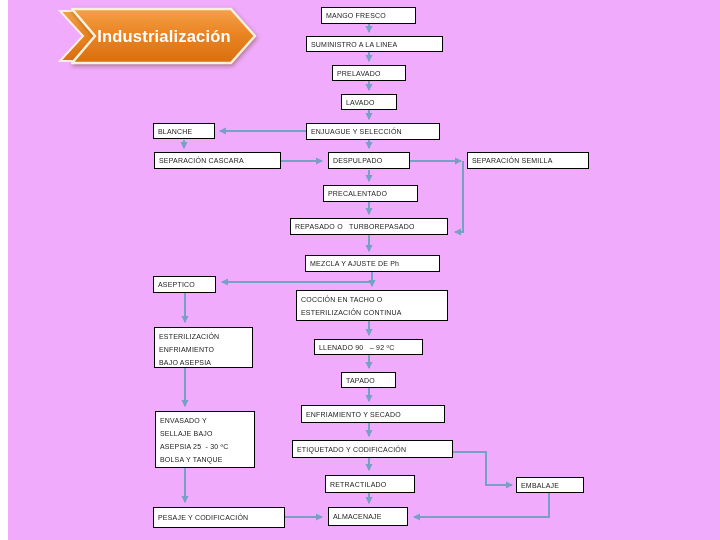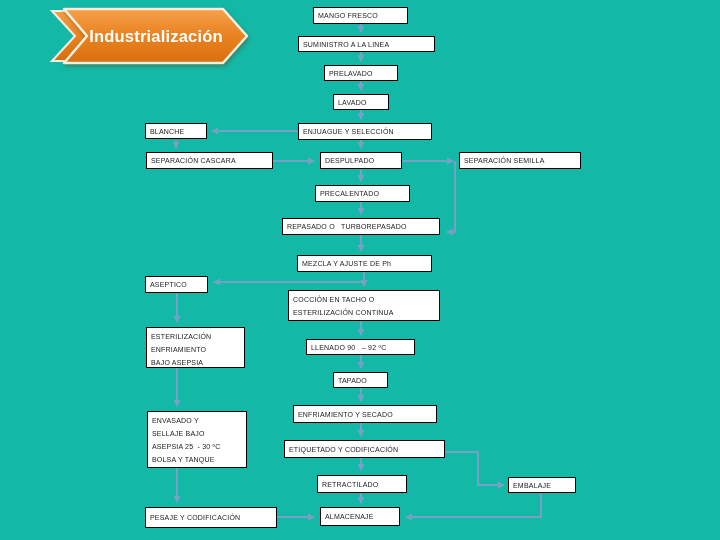--- a/index.html
+++ b/index.html
@@ -10,21 +10,21 @@
     --text:#1a1a1a;
     --banner-top:#F5A04A;
     --banner-mid:#EA8524;
     --banner-bottom:#D96F0E;
     --banner-border:#F7F0E0;
     --banner-text:#FFFFFF;
   }
   *{margin:0;padding:0;box-sizing:border-box;}
   html,body{width:720px;height:540px;overflow:hidden;}
   body{background:#ffffff;font-family:"Liberation Sans",sans-serif;position:relative;}
-  .slide{position:absolute;inset:0;background:#14b8a6;}
+  .slide{position:absolute;inset:0;background:#f0abfc;margin-left:8px;}
   .layer{position:absolute;left:0;top:0;width:720px;height:540px;}
   .node{
     position:absolute;
     background:var(--box-fill);
     border:1px solid var(--box-border);
     color:var(--text);
     font-size:7px;
     letter-spacing:.2px;
     display:flex;
     align-items:center;

